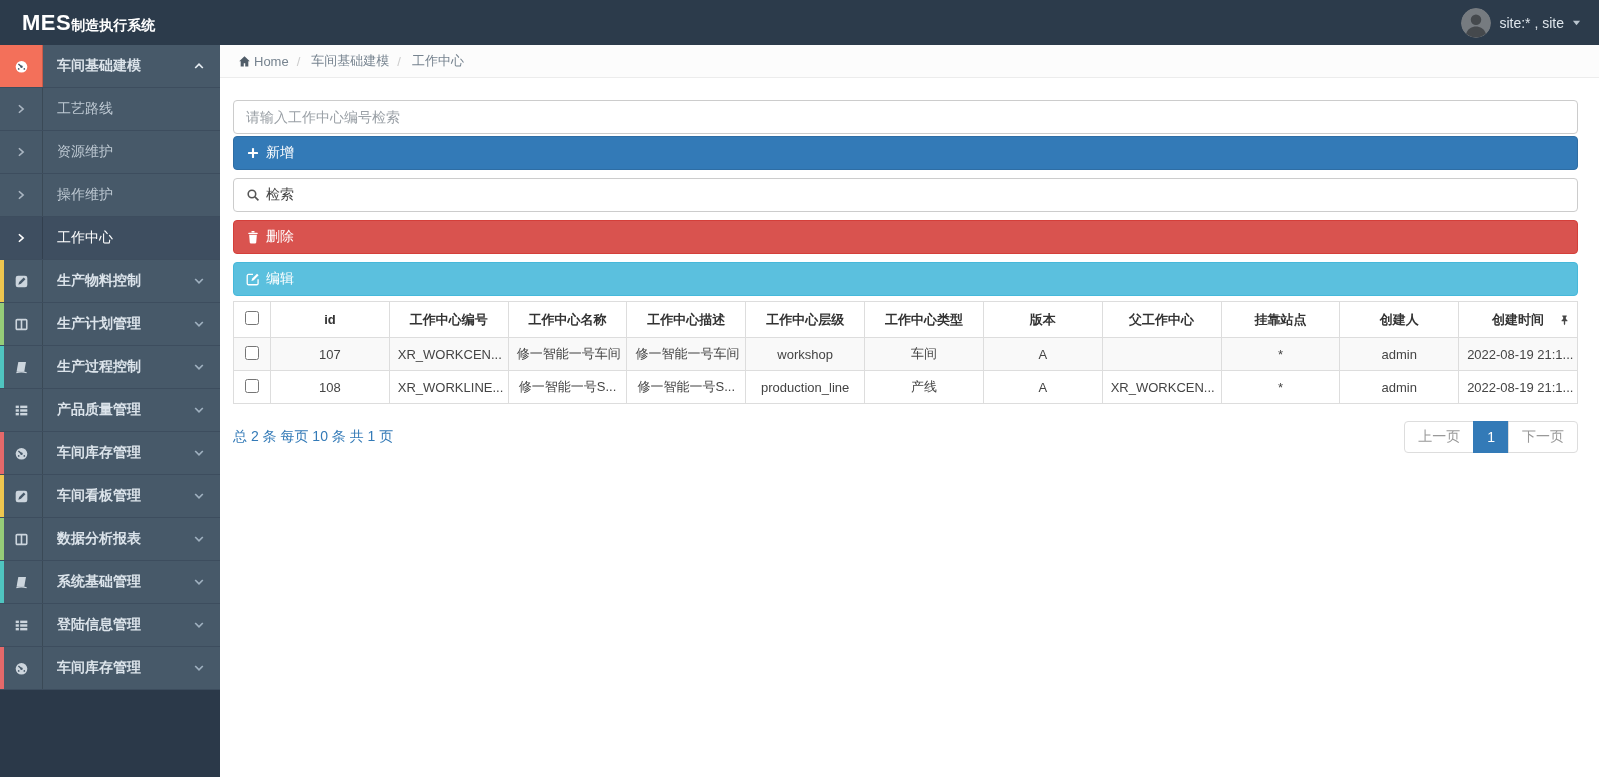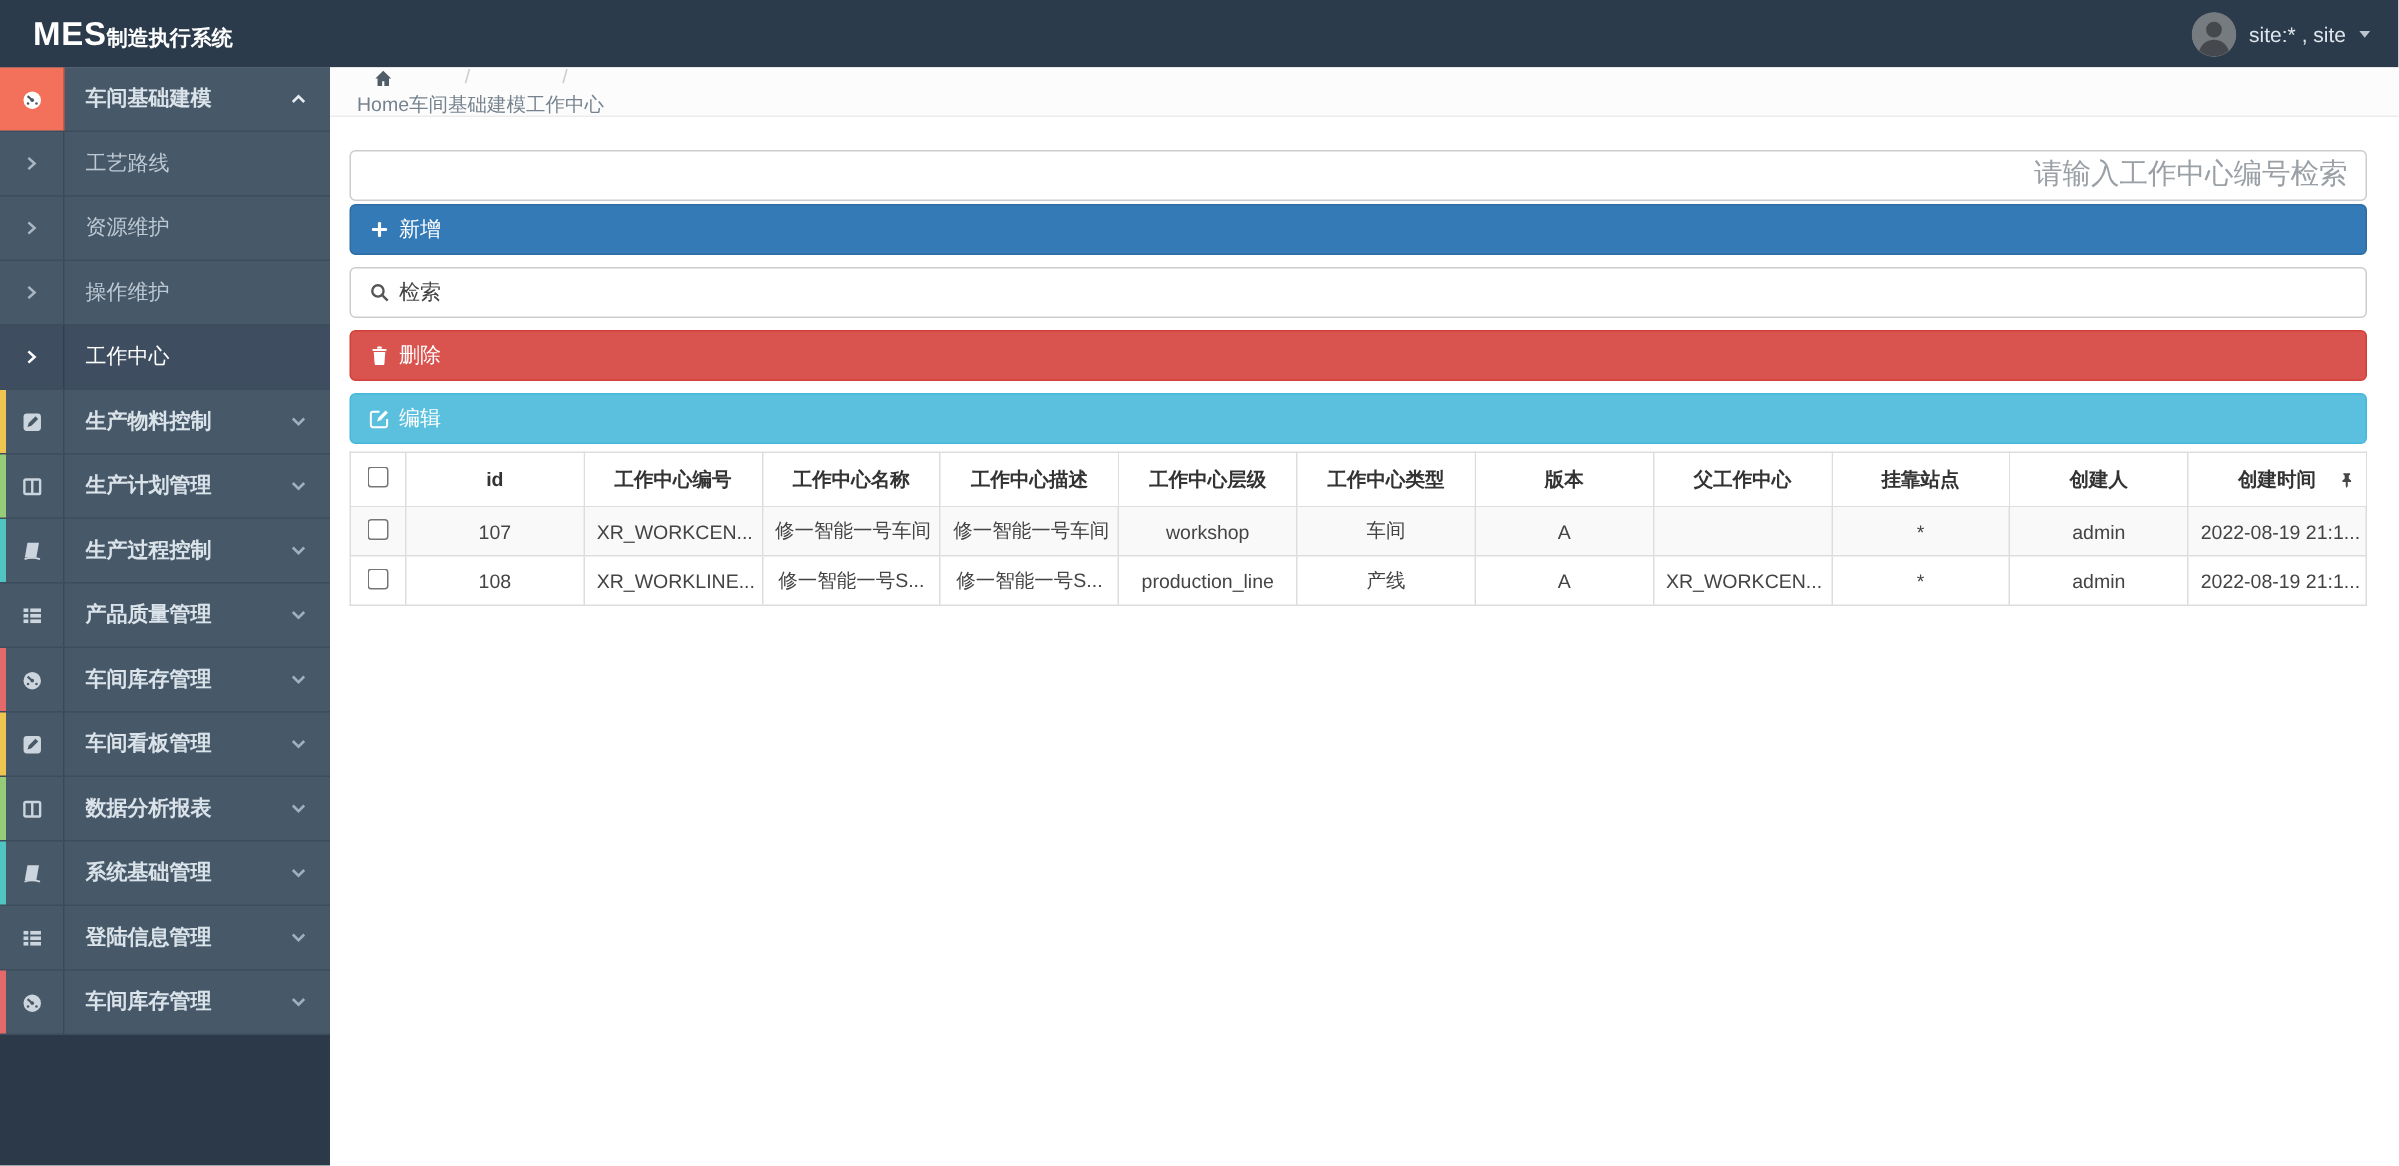--- a/index.html
+++ b/index.html
@@ -35,28 +35,28 @@
   .nav-sub .icon-cell svg { width:10px; height:10px; }
   .nav-sub.active { background:#3e4e60; }
   .nav-sub.active .nav-label { color:#fff; }
   .nav-sub.active .icon-cell { color:#fff; }
   .sidebar-fill { flex:1; background:#2b3949; }
 
   
   .main { flex:1; display:flex; flex-direction:column; background:#fff; min-width:0; }
   .bc-bar { height:33px; background:#fcfcfc; border-bottom:1px solid #ececec; display:flex;
     align-items:center; padding:0 18px; font-size:13px; color:#76838f; }
-  .crumb { display:inline-flex; align-items:center; gap:3px;flex-direction:column; }
+  .crumb { display:inline-flex; align-items:center; gap:3px; }
   .crumb:not(:first-child)::before { content:"/"; color:#ccc; margin:0 8px; }
   .home-icon { color:#505c68; display:inline-flex; }
   .home-icon svg { width:13px; height:13px; }
   .content { padding:22px 21px 0 13px; }
 
   .search-input { width:100%; height:34px; border:1px solid #ccc; border-radius:4px;
-    padding:6px 12px; font-size:19px; color:#555; outline:none;text-align:right; }
+    padding:6px 12px; font-size:14px; color:#555; outline:none; }
   .search-input::placeholder { color:#9aa0a6; }
 
   .btn-row { margin-top:2px; display:flex; gap:8px;flex-direction:column; }
   .btn { height:34px; display:inline-flex; align-items:center; gap:6px; padding:0 12px;
     font-size:14px; border-radius:4px; border:1px solid transparent; cursor:pointer; background:#fff; }
   .btn svg { width:14px; height:14px; }
   .btn-primary { background:#337ab7; border-color:#2e6da4; color:#fff; }
   .btn-default { background:#fff; border-color:#ccc; color:#444; }
   .btn-danger { background:#d9534f; border-color:#d43f3a; color:#fff; }
   .btn-info { background:#5bc0de; border-color:#46b8da; color:#fff; }
@@ -443,15 +443,23 @@
               <td>产线</td>
               <td>A</td>
               <td>XR_WORKCEN...</td>
               <td>*</td>
               <td>admin</td>
               <td>2022-08-19 21:1...</td>
             </tr>
           </tbody>
       </table>
 
+      <div class="pager-row">
+        <span class="pager-summary">总 2 条 每页 10 条 共 1 页</span>
+        <div class="pager-group">
+          <button class="pg-btn">上一页</button>
+          <button class="pg-btn active">1</button>
+          <button class="pg-btn">下一页</button>
+        </div>
+      </div>
     </div>
   </main>
 </div>
 
 </body></html>

